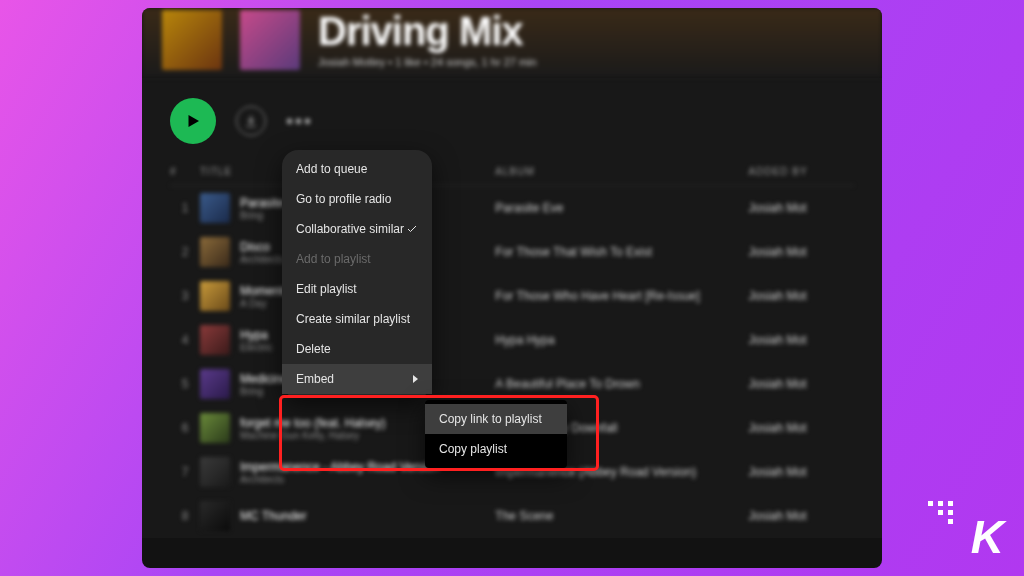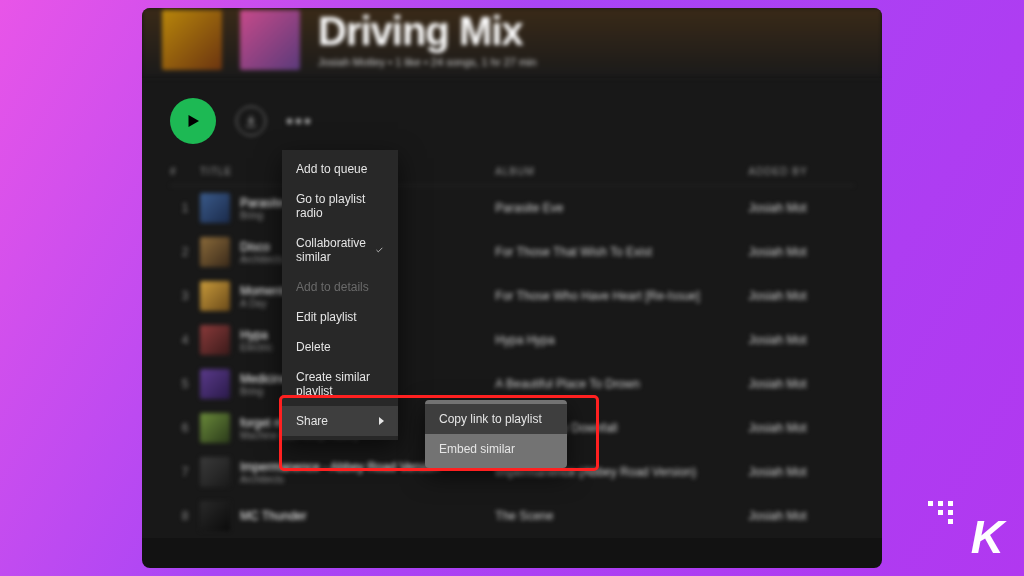--- a/index.html
+++ b/index.html
@@ -49,35 +49,35 @@
     .col-added { flex:0.5; text-align:left; }
     .row { display:flex; align-items:center; padding:7px 0; font-size:12px; color:#cfcfcf; }
     .row .col-num { text-align:center; color:#888;}
     .track-cell { display:flex; align-items:center; gap:10px; flex:1.4; }
     .thumb { width:30px; height:30px; background:#555; border-radius:2px; }
     .tname { color:#fff; font-size:12px; font-weight:500;}
     .tartist { color:#8a8a8a; font-size:10px; }
 
     
     .ctx-menu {
-      position:absolute; left:282px; top:150px; width:116px;
-      background:#282828; border-radius:0; box-shadow:0 8px 24px rgba(0,0,0,0.6);
+      position:absolute; left:282px; top:150px; width:150px;
+      background:#282828; border-radius:16px; box-shadow:0 8px 24px rgba(0,0,0,0.6);
       padding:4px 0; z-index:20;
     }
     .ctx-item {
       padding:8px 14px; font-size:12px; color:#e5e5e5; display:flex; align-items:center; justify-content:space-between; cursor:pointer;
     }
     .ctx-item.disabled { color:#6a6a6a; cursor:default; }
     .ctx-item.highlight { background:#3e3e3e; }
     .chk { width:12px;height:12px;stroke:#e5e5e5;stroke-width:2;fill:none;}
     .tri { width:0;height:0;border-top:4px solid transparent;border-bottom:4px solid transparent;border-left:5px solid #e5e5e5;}
 
     .sub-menu {
       position:absolute; left:425px; top:400px; width:142px;
-      background:#737373; border-radius:4px; box-shadow:0 8px 24px rgba(0,0,0,0.6);
+      background:#000000; border-radius:4px; box-shadow:0 8px 24px rgba(0,0,0,0.6);
       padding:4px 0; z-index:20;
     }
 
     .highlight-box {
       position:absolute; left:279px; top:395px; width:320px; height:76px;
       border:3px solid #ff2020; border-radius:5px; z-index:30; pointer-events:none;
     }
 
     .k-logo {
       position:absolute; right:20px; bottom:12px; color:#fff; font-size:46px; font-weight:900; font-style:italic; z-index:40;
@@ -232,52 +232,52 @@
     </div>
   </div>
 
 </div>
 
 <div class="ctx-menu">
   <div class="ctx-item">
       <span>Add to queue</span>
     </div>
   <div class="ctx-item">
-      <span>Go to playlist radio</span>
+      <span>Go to profile radio</span>
     </div>
   <div class="ctx-item">
       <span>Collaborative similar</span>
       <svg class="chk" viewBox="0 0 24 24">
         <path d="M4 12l5 5L20 6"></path>
       </svg>
     </div>
   <div class="ctx-item disabled">
-      <span>Add to details</span>
+      <span>Add to playlist</span>
     </div>
   <div class="ctx-item">
       <span>Edit playlist</span>
     </div>
   <div class="ctx-item">
+      <span>Create similar playlist</span>
+    </div>
+  <div class="ctx-item">
       <span>Delete</span>
     </div>
-  <div class="ctx-item">
-      <span>Create similar playlist</span>
-    </div>
   <div class="ctx-item highlight">
-      <span>Share</span>
+      <span>Embed</span>
       <span class="tri"></span>
     </div>
 </div>
 
 <div class="sub-menu">
   <div class="ctx-item highlight">
       <span>Copy link to playlist</span>
     </div>
   <div class="ctx-item">
-      <span>Embed similar</span>
+      <span>Copy playlist</span>
     </div>
 </div>
 
 <div class="highlight-box"></div>
 
 <div class="k-dots">
   <span></span>
     <span></span>
     <span></span>
   <span></span>

